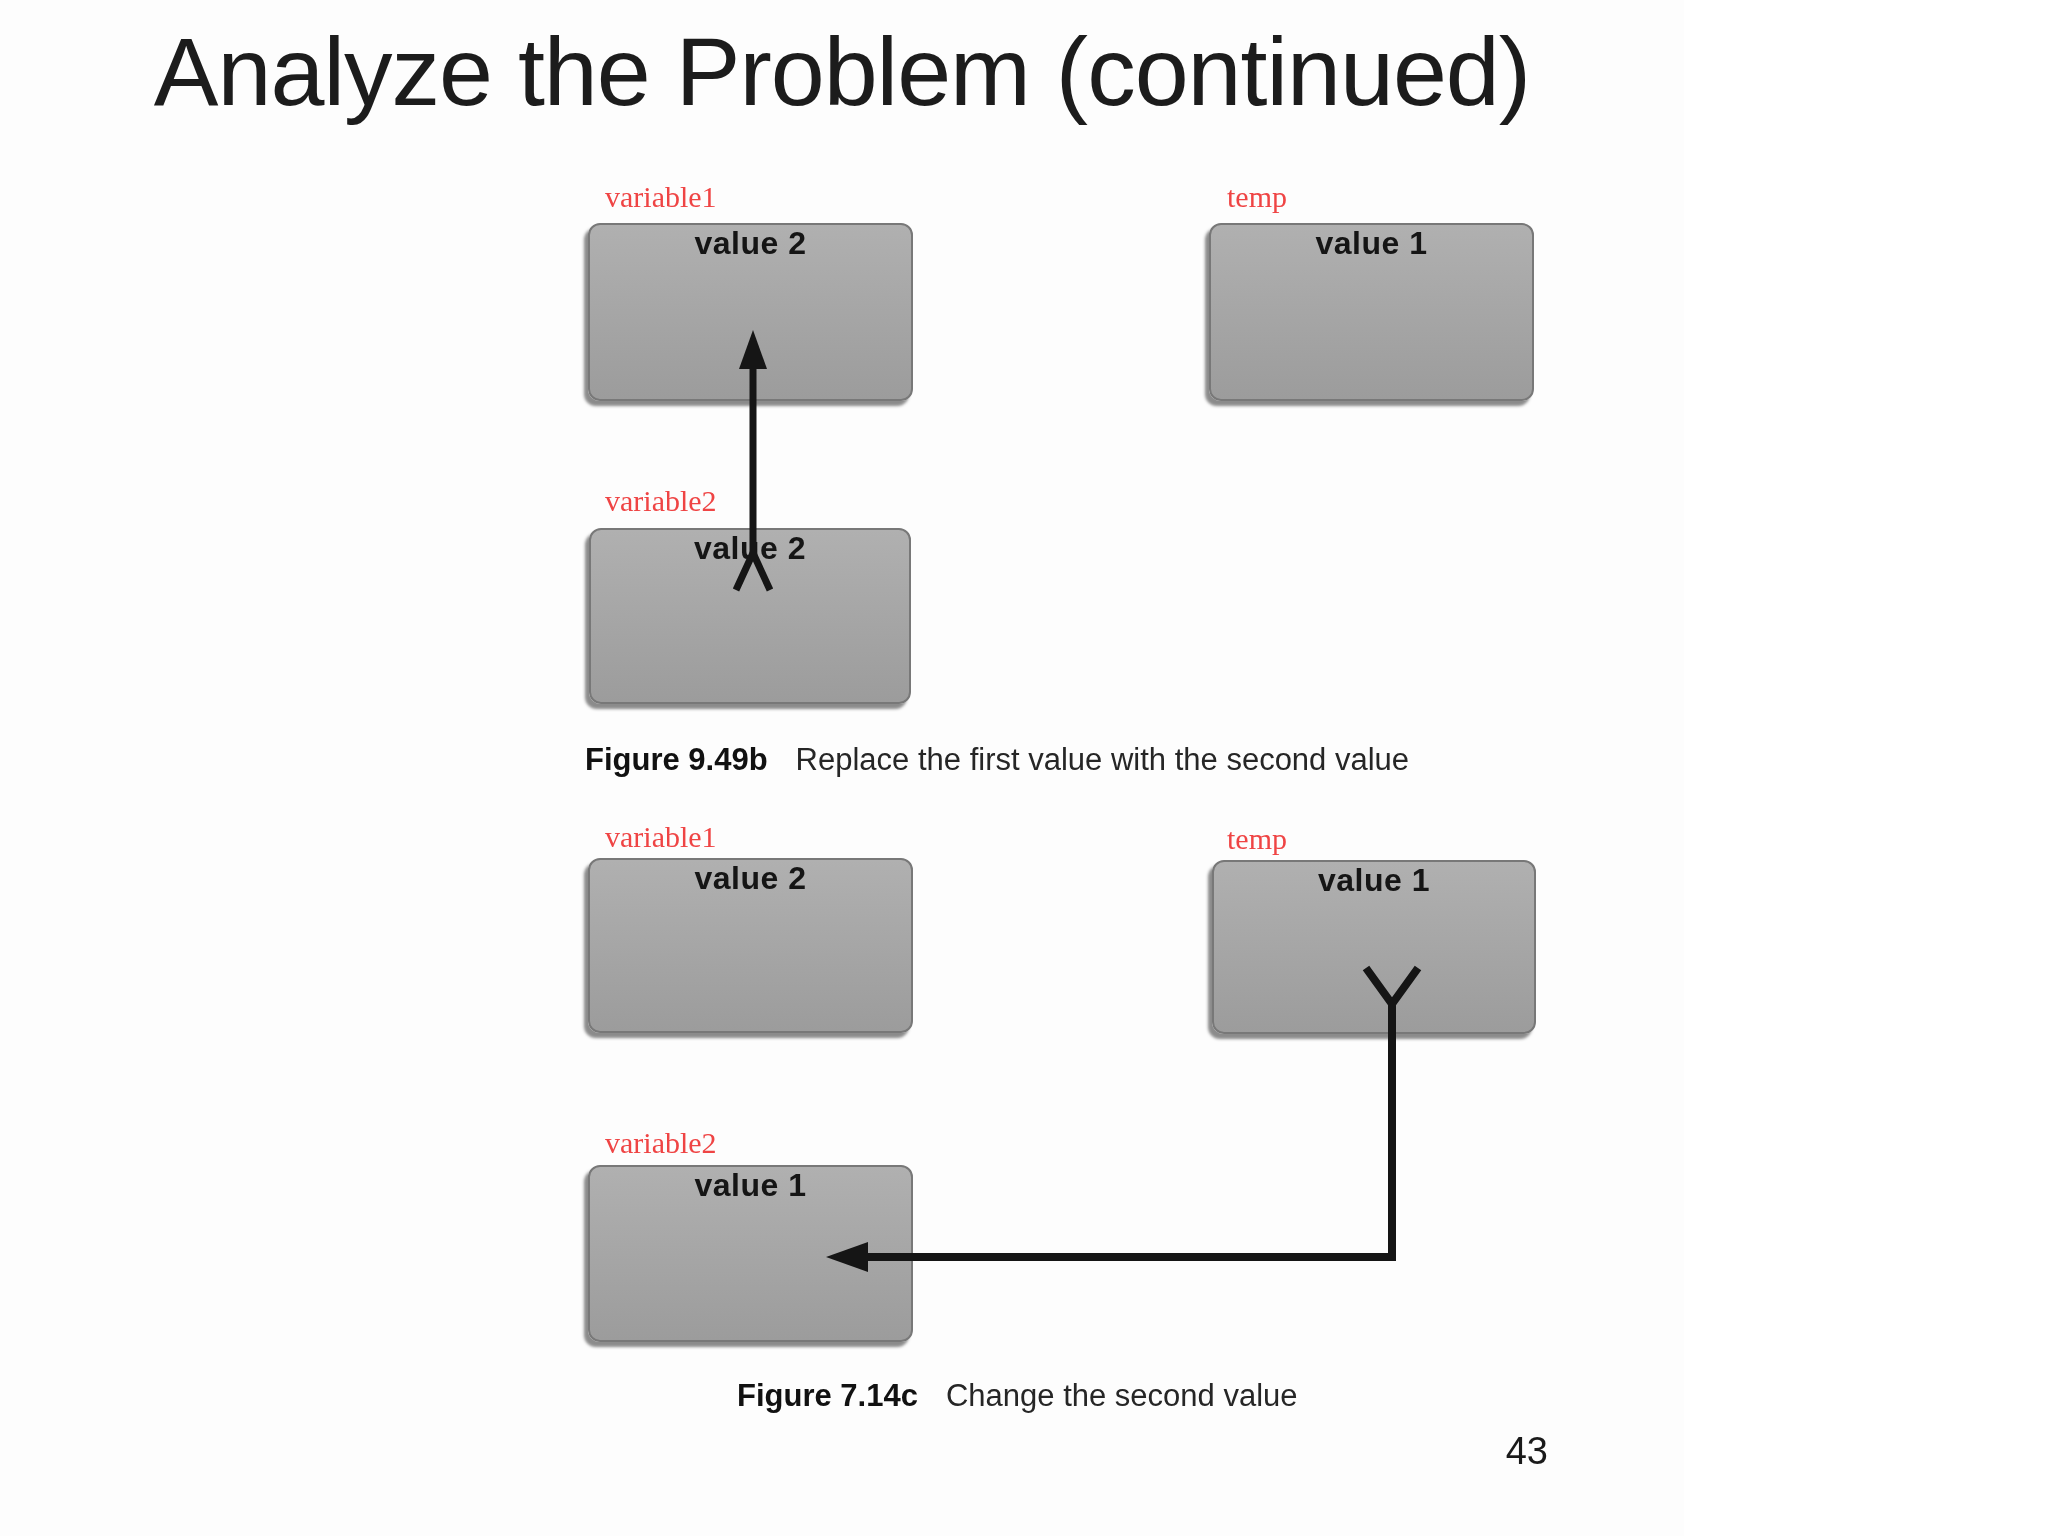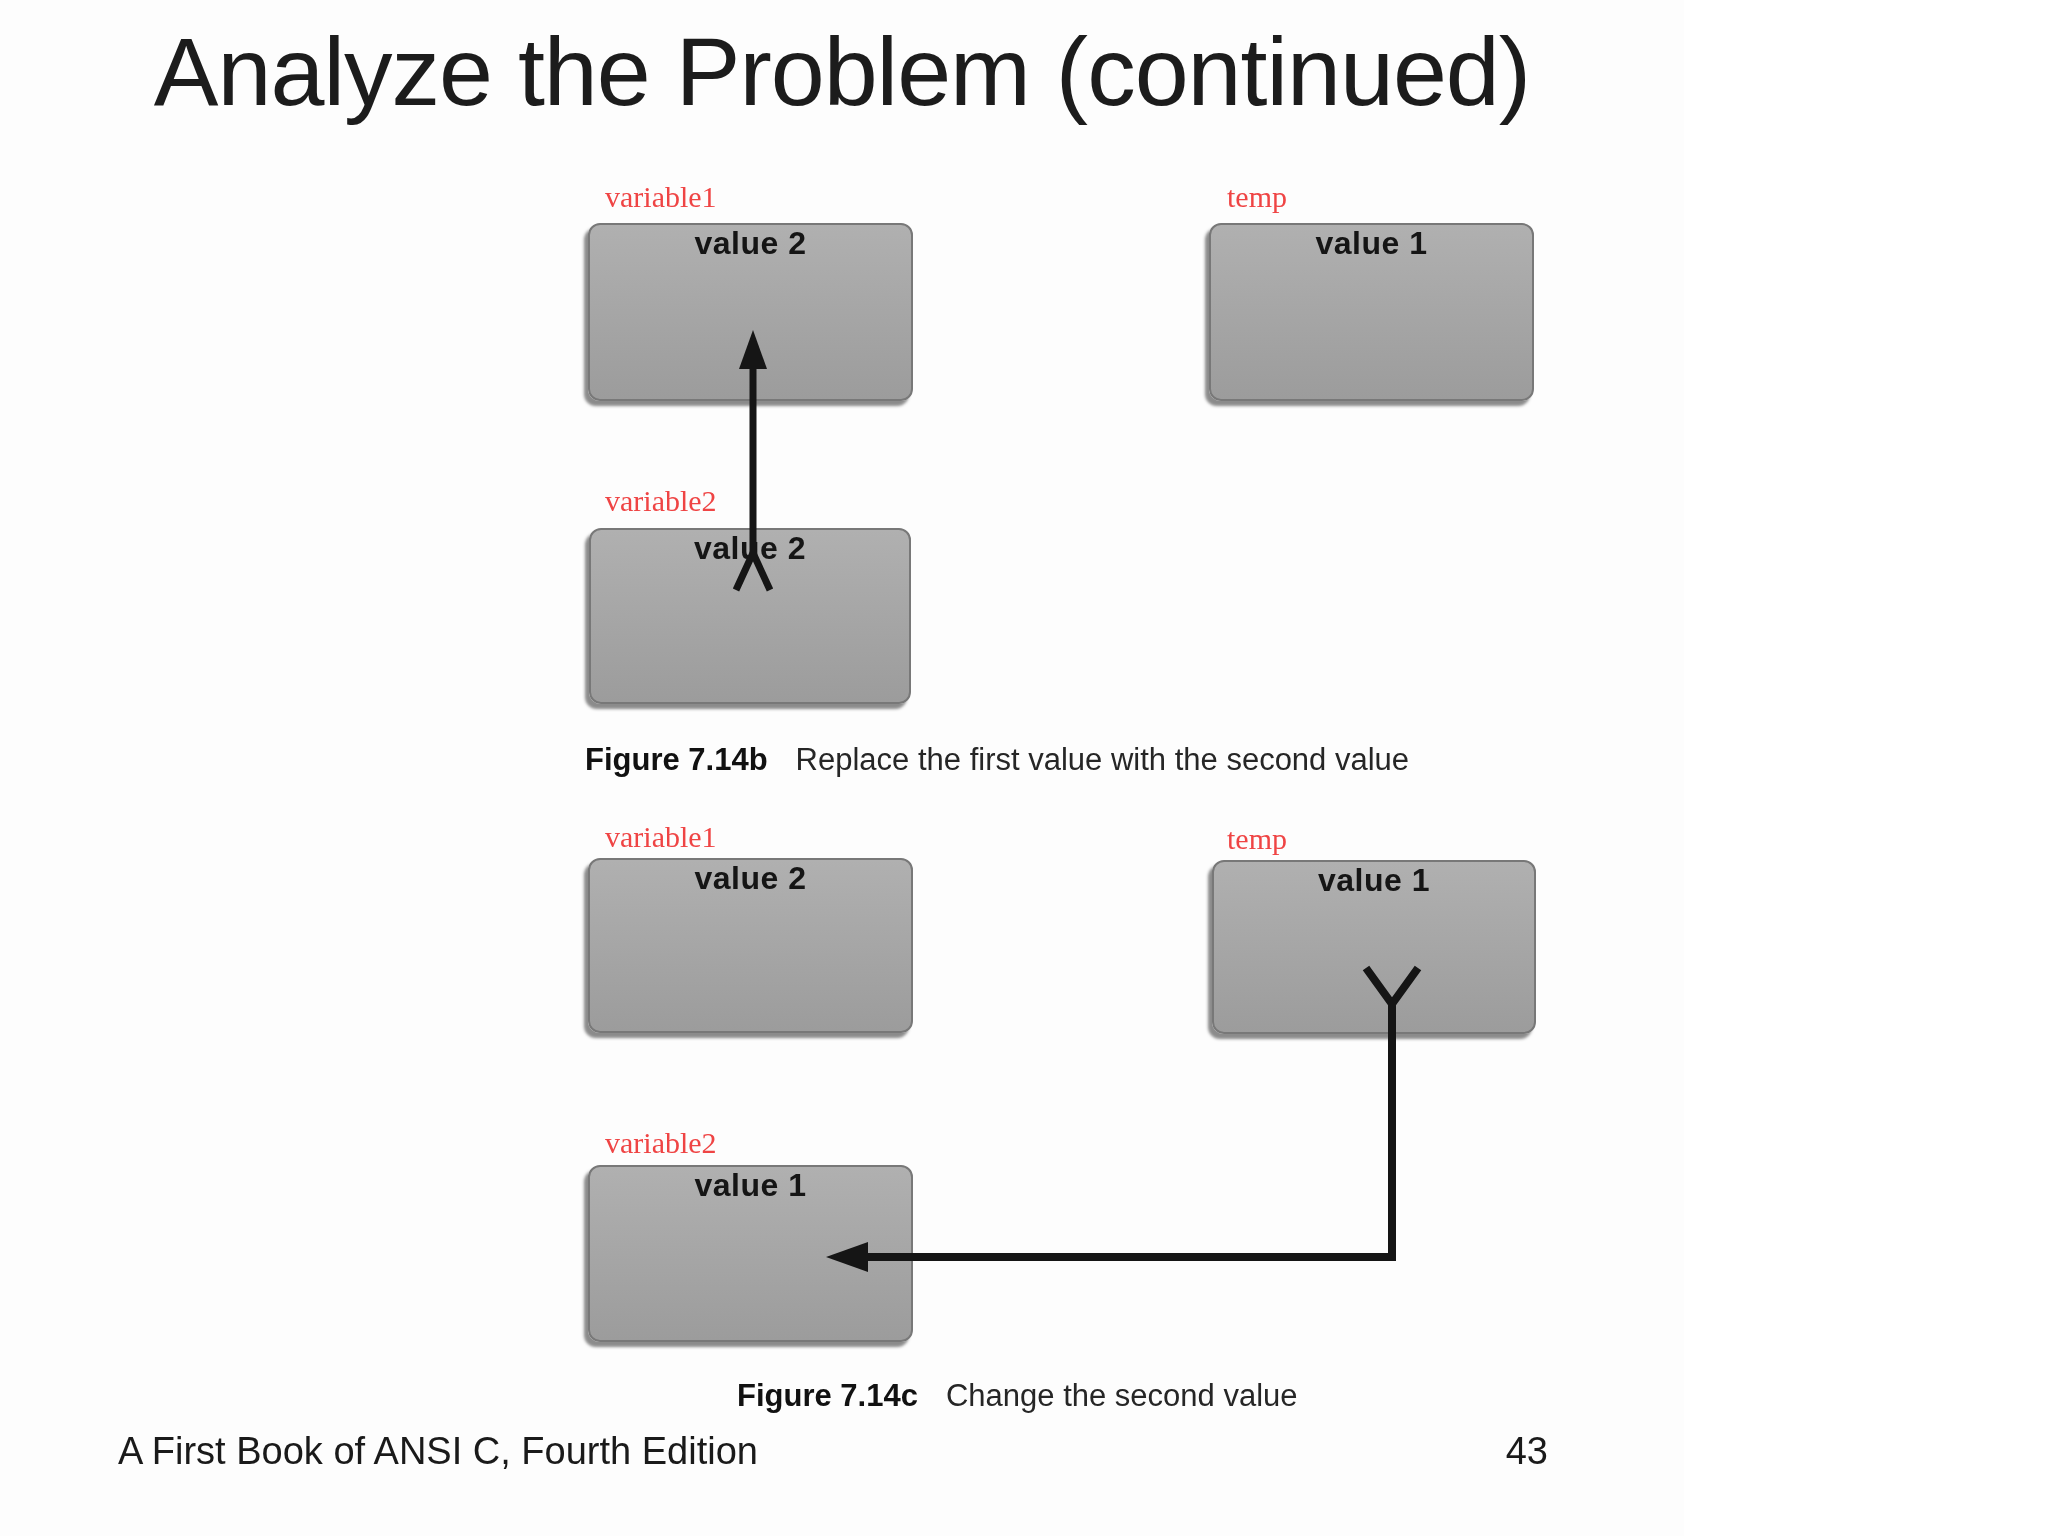--- a/index.html
+++ b/index.html
@@ -84,21 +84,21 @@
   <div class="gbox" style="left:1209px;top:223px;width:325px;height:178px">
     <span class="val">value 1</span>
   </div>
 
   <div class="varlabel" style="left:605px;top:484px">variable2</div>
   <div class="gbox" style="left:589px;top:528px;width:322px;height:176px">
     <span class="val">value 2</span>
   </div>
 
   <div class="caption" style="left:585px;top:742px">
-    <span class="cap-label">Figure 7.14b</span><span class="cap-text">Replace the first value with the second value</span>
+    <span class="cap-label">Figure 9.49b</span><span class="cap-text">Replace the first value with the second value</span>
   </div>
 
   <div class="varlabel" style="left:605px;top:820px">variable1</div>
   <div class="gbox" style="left:588px;top:858px;width:325px;height:175px">
     <span class="val">value 2</span>
   </div>
 
   <div class="varlabel" style="left:1227px;top:822px">temp</div>
   <div class="gbox" style="left:1212px;top:860px;width:324px;height:174px">
     <span class="val">value 1</span>
@@ -121,16 +121,15 @@
       <polygon points="753,330 739,369 767,369" fill="#151515" stroke="none"></polygon>
     </g>
 
     <g stroke="#151515" fill="none" stroke-width="8">
       <polyline points="1366,968 1392,1004 1418,968"></polyline>
       <polyline points="1392,1004 1392,1257 862,1257"></polyline>
       <polygon points="826,1257 868,1242 868,1272" fill="#151515" stroke="none"></polygon>
     </g>
   </svg>
 
-  <div class="footer-left">A First Book of ANSI C, Fourth Edition</div>
   <div class="footer-right">43</div>
 
 </div>
 
 </body></html>

